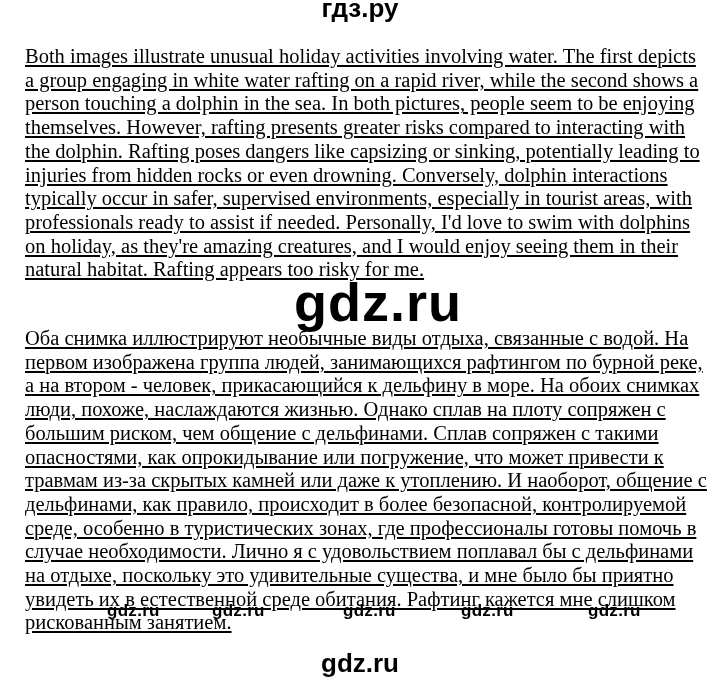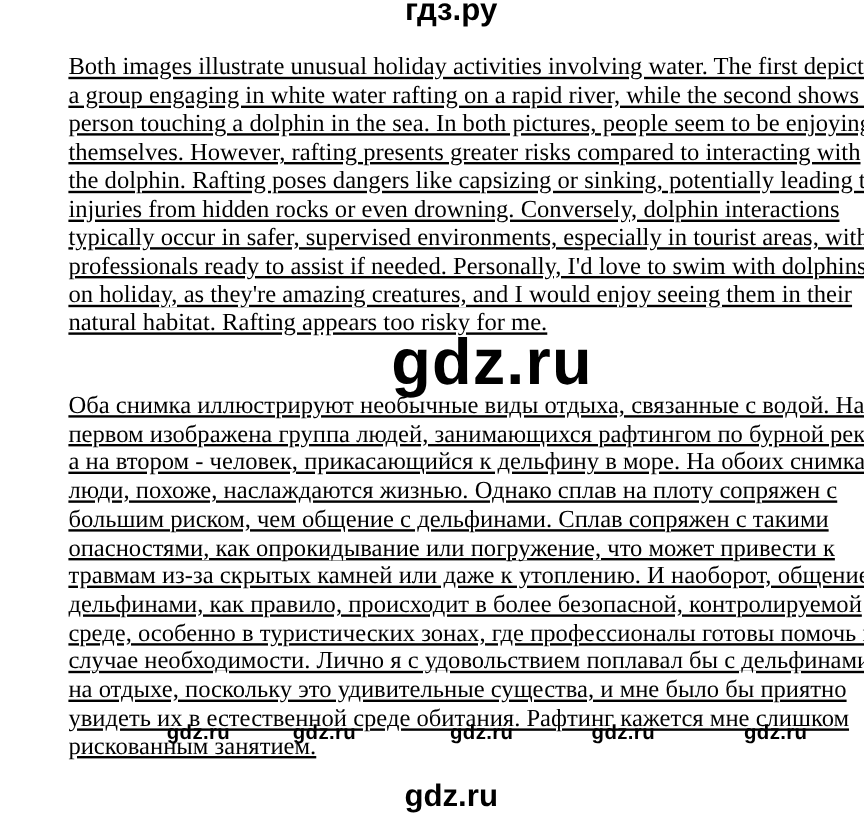--- a/index.html
+++ b/index.html
@@ -11,21 +11,20 @@
     height: 683px;
     background: #ffffff;
     position: relative;
     overflow: hidden;
     font-family: "Liberation Serif", serif;
     color: #000000;
   }
   .page {
     position: absolute;
     inset: 0;
-    margin-left: 32px;
   }
   .sans-logo {
     font-family: "Liberation Sans", sans-serif;
     font-weight: bold;
     line-height: 1;
     white-space: pre;
     color: #000000;
   }
   .logo-top {
     position: absolute;

